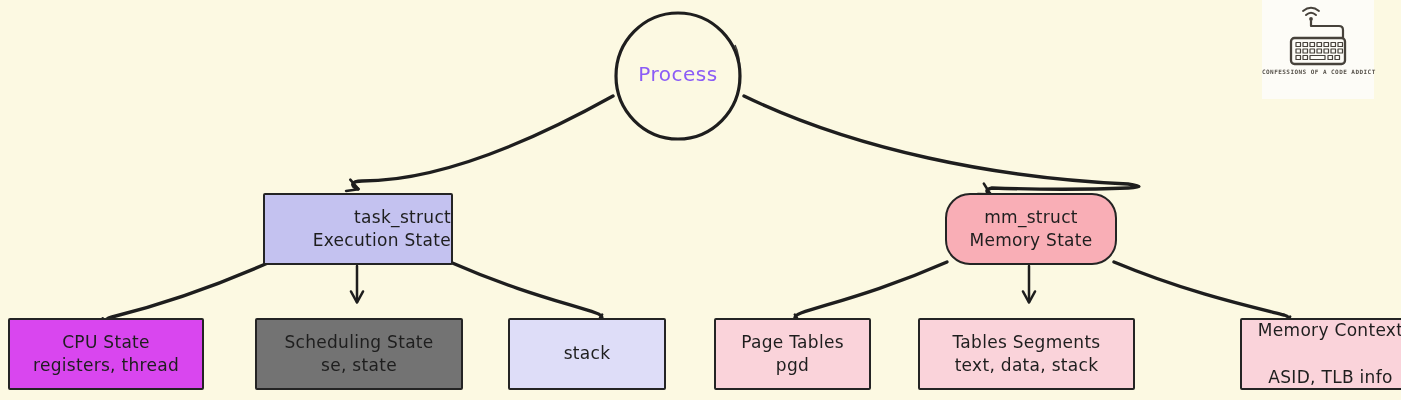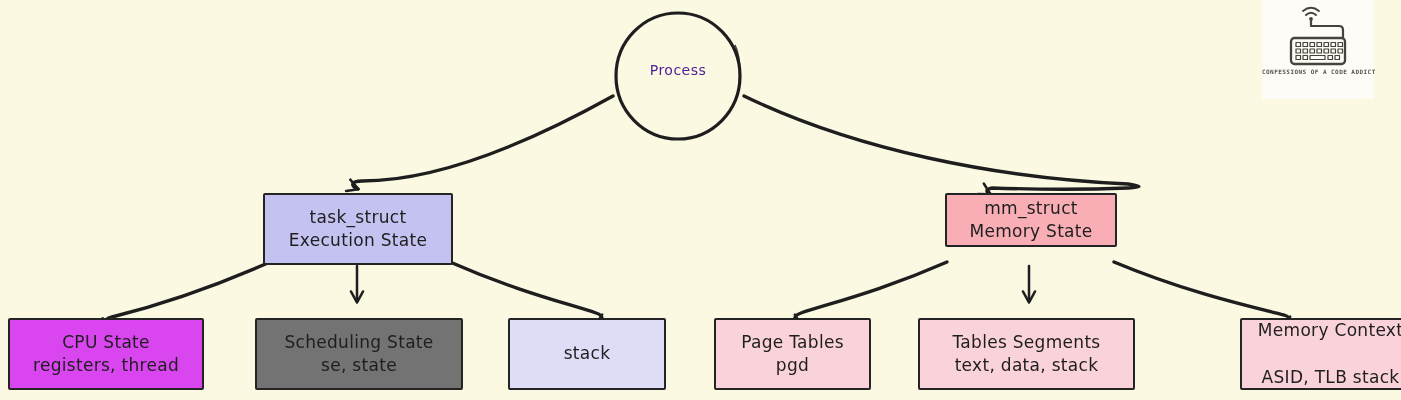--- a/index.html
+++ b/index.html
@@ -28,26 +28,26 @@
     color: #1e1e1e;
     line-height: 1.38;
     letter-spacing: 0.3px;
   }
   .node .title, .node .subtitle { font-size: 17px; white-space: nowrap; }
 
   .process-label {
     position: absolute;
     left: 616px; top: 62px; width: 124px;
     text-align: center;
-    font-size: 14px; color: #4c1d95; letter-spacing: 0.5px;
+    font-size: 20px; color: #8b5cf6; letter-spacing: 0.5px;
   }
 
   
   .n-task   { left: 263px;  top: 193px; width: 190px; height: 72px; }
-  .n-mm     { left: 945px;  top: 193px; width: 172px; height: 54px; }
+  .n-mm     { left: 945px;  top: 193px; width: 172px; height: 72px; border-radius: 25px; }
   .n-cpu    { left: 8px;    top: 318px; width: 196px; height: 72px; }
   .n-sched  { left: 255px;  top: 318px; width: 208px; height: 72px; }
   .n-kernel { left: 508px;  top: 318px; width: 158px; height: 72px; }
   .n-pg     { left: 714px;  top: 318px; width: 157px; height: 72px; }
   .n-memseg { left: 918px;  top: 318px; width: 217px; height: 72px; }
   .n-memctx { left: 1240px; top: 318px; width: 181px; height: 72px; gap: 23px; }
 
   .logo {
     position: absolute;
     left: 1262px; top: 0; width: 112px; height: 99px;
@@ -91,21 +91,21 @@
 
     <path d="M 947 262 C 881 291 831 303 801 313 C 792 316 794 321 801 325" fill="none" stroke="#1e1e1e" stroke-width="3.4" stroke-linecap="round" marker-end="url(#ah)"></path>
 
     <path d="M 1029 266 L 1029 302" fill="none" stroke="#1e1e1e" stroke-width="2.5" stroke-linecap="round" marker-end="url(#ah)"></path>
 
     <path d="M 1114 262 C 1186 292 1248 306 1284 315 C 1293 318 1291 323 1284 327" fill="none" stroke="#1e1e1e" stroke-width="3.4" stroke-linecap="round" marker-end="url(#ah)"></path>
   </svg>
 
   <div class="process-label">Process</div>
 
-  <div class="node n-task" style="background: rgb(196, 194, 240);">
+  <div class="node n-task" style="background: rgb(196, 194, 240); align-items: flex-end;">
     <span class="title">task_struct</span>
     <span class="subtitle">Execution State</span>
   </div>
 
   <div class="node n-mm" style="background: rgb(249, 174, 182);">
     <span class="title">mm_struct</span>
     <span class="subtitle">Memory State</span>
   </div>
 
   <div class="node n-cpu" style="background: #d946ef;">
@@ -127,21 +127,21 @@
     <span class="subtitle">pgd</span>
   </div>
 
   <div class="node n-memseg" style="background: rgb(250, 211, 218);">
     <span class="title">Tables Segments</span>
     <span class="subtitle">text, data, stack</span>
   </div>
 
   <div class="node n-memctx" style="background: rgb(250, 211, 218);">
     <span class="title">Memory Context</span>
-    <span class="subtitle">ASID, TLB stack</span>
+    <span class="subtitle">ASID, TLB info</span>
   </div>
 
   <div class="logo">
     <svg width="112" height="66" viewBox="0 0 112 66">
       <g fill="none" stroke="#47423B" stroke-linecap="round" stroke-linejoin="round">
 
         <path d="M44 15 Q 49 10.5 54 15" stroke-width="1.9"></path>
         <path d="M41 11 Q 49 4.5 57 11" stroke-width="1.9"></path>
         <circle cx="49" cy="19" r="1.9" fill="#47423B" stroke="none"></circle>
 

